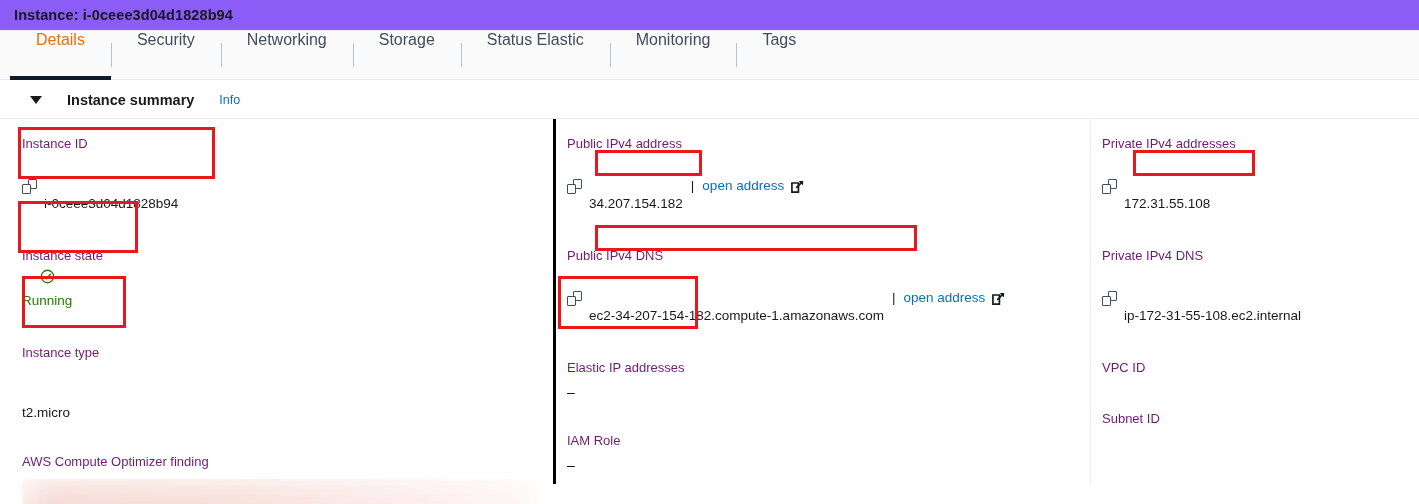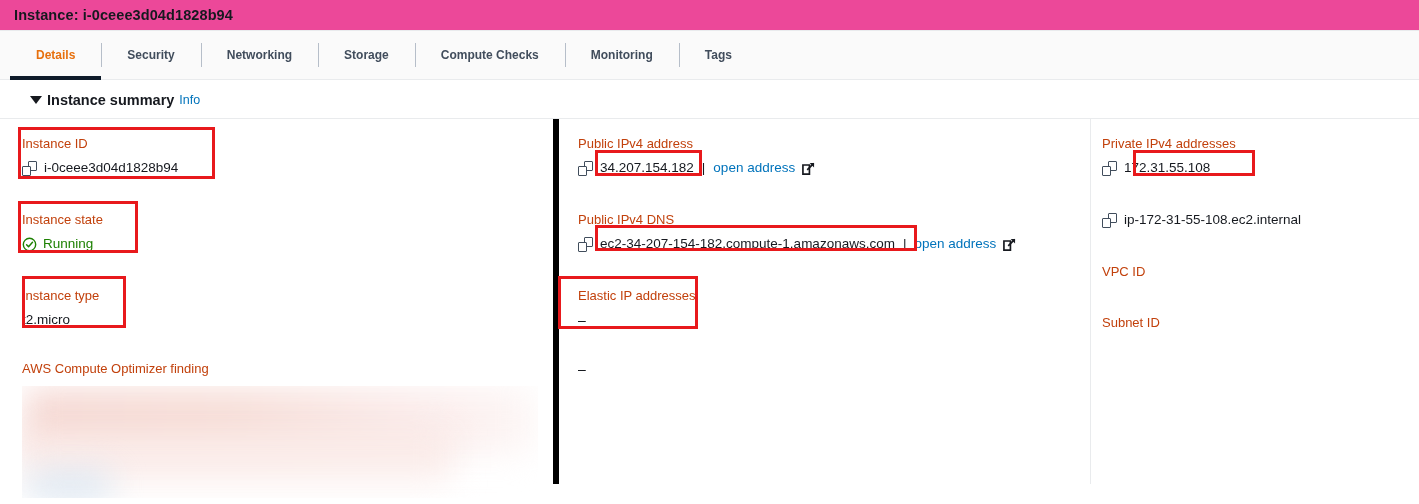--- a/index.html
+++ b/index.html
@@ -14,21 +14,21 @@
     color: #16191f;
     overflow: hidden;
   }
 
   
   .page-title-bar {
     height: 30px;
     display: flex;
     align-items: center;
     padding: 0 0 0 14px;
-    background: #ec4899;
+    background: #8b5cf6;
   }
   .page-title {
     font-size: 14.5px;
     font-weight: bold;
     color: #16191f;
     letter-spacing: 0.1px;
   }
 
   
   .tabs-wrap {
@@ -40,25 +40,24 @@
     padding-left: 10px;
   }
   .tabs {
     display: flex;
     align-items: stretch;
     height: 100%;
   }
   .tab {
     position: relative;
     display: flex;
-    align-items: center;
     justify-content: center;
     padding: 0 26px;
-    font-size: 12px;
-    font-weight: bold;
+    font-size: 16px;
+    font-weight: normal;
     color: #414d5c;
     cursor: pointer;
     white-space: nowrap;
   }
   .tab + .tab::before {
     content: "";
     position: absolute;
     left: 0;
     top: 12px;
     bottom: 12px;
@@ -75,21 +74,21 @@
     right: 0;
     bottom: -1px;
     height: 4px;
     background: #0f1b2a;
   }
 
   
   .section-header {
     display: flex;
     align-items: center;
-    gap: 5px;
+    gap: 25px;
     padding: 12px 0 10px 30px;
   }
   .caret {
     width: 0;
     height: 0;
     border-left: 6px solid transparent;
     border-right: 6px solid transparent;
     border-top: 8px solid #16191f;
     cursor: pointer;
   }
@@ -117,36 +116,36 @@
     height: 365px;
     position: relative;
   }
   .col {
     box-sizing: border-box;
     padding-top: 14px;
   }
   .col-1 { width: 553px; padding-left: 22px; }
   .col-2 {
     width: 537px;
-    padding-left: 19px;
-    border-left: 6px solid #000000;
+    padding-left: 11px;
+    border-left: 3px solid #000000;
   }
   .col-3 {
     width: 304px;
     padding-left: 11px;
     border-left: 1px solid #e9ebed;
   }
 
   .field {
     position: relative;
     margin-bottom: 10px;
   }
   .field-label {
     font-size: 13px;
-    color: #c2410c;
+    color: #701a75;
     line-height: 20px;
     padding: 1px 0 3px 0;
   }
   .field-value {
     font-size: 13.5px;
     color: #16191f;
     line-height: 22px;
     display: flex;
     align-items: center;
     gap: 7px;
@@ -173,21 +172,21 @@
     width: 9px; height: 10px;
     right: 0; top: 0;
     background: #ffffff;
   }
   .copy-icon::after {
     width: 9px; height: 10px;
     left: 0; bottom: 0;
     background: #ffffff;
   }
 
-  .val-text { white-space: nowrap; }
+  .val-text { white-space: nowrap; margin-top: 36px; }
   .val-link {
     color: #0073bb;
     text-decoration: none;
     cursor: pointer;
     white-space: nowrap;
   }
   .sep {
     color: #16191f;
     padding: 0 1px;
   }
@@ -205,20 +204,21 @@
     position: relative;
     cursor: pointer;
   }
   .ext-icon svg { display: block; }
 
   .state-ok {
     display: flex;
     align-items: center;
     gap: 6px;
     color: #1d8102;
+    flex-direction: column;
   }
   .check-icon {
     flex: none;
     width: 15px;
     height: 15px;
   }
   .dash {
     color: #16191f;
     font-size: 14px;
     line-height: 22px;
@@ -276,21 +276,21 @@
     <div class="tab">
       <span>Security</span>
     </div>
     <div class="tab">
       <span>Networking</span>
     </div>
     <div class="tab">
       <span>Storage</span>
     </div>
     <div class="tab">
-      <span>Compute Checks</span>
+      <span>Status Elastic</span>
     </div>
     <div class="tab">
       <span>Monitoring</span>
     </div>
     <div class="tab">
       <span>Tags</span>
     </div>
   </div>
 </div>
 
@@ -393,40 +393,42 @@
     <div class="field">
       <div class="field-label">Elastic IP addresses</div>
       <div class="field-value">
         <span class="dash">–</span>
       </div>
     </div>
 
     <div style="height:17px"></div>
 
     <div class="field">
+      <div class="field-label">IAM Role</div>
       <div class="field-value">
         <span class="dash">–</span>
       </div>
     </div>
 
   </div>
 
   <div class="col col-3">
 
     <div class="field">
       <div class="field-label">Private IPv4 addresses</div>
       <div class="field-value">
         <span class="copy-icon"></span>
         <span class="val-text">172.31.55.108</span>
       </div>
     </div>
 
     <div style="height:20px"></div>
 
     <div class="field">
+      <div class="field-label">Private IPv4 DNS</div>
       <div class="field-value">
         <span class="copy-icon"></span>
         <span class="val-text">ip-172-31-55-108.ec2.internal</span>
       </div>
     </div>
 
     <div style="height:20px"></div>
 
     <div class="field">
       <div class="field-label">VPC ID</div>

